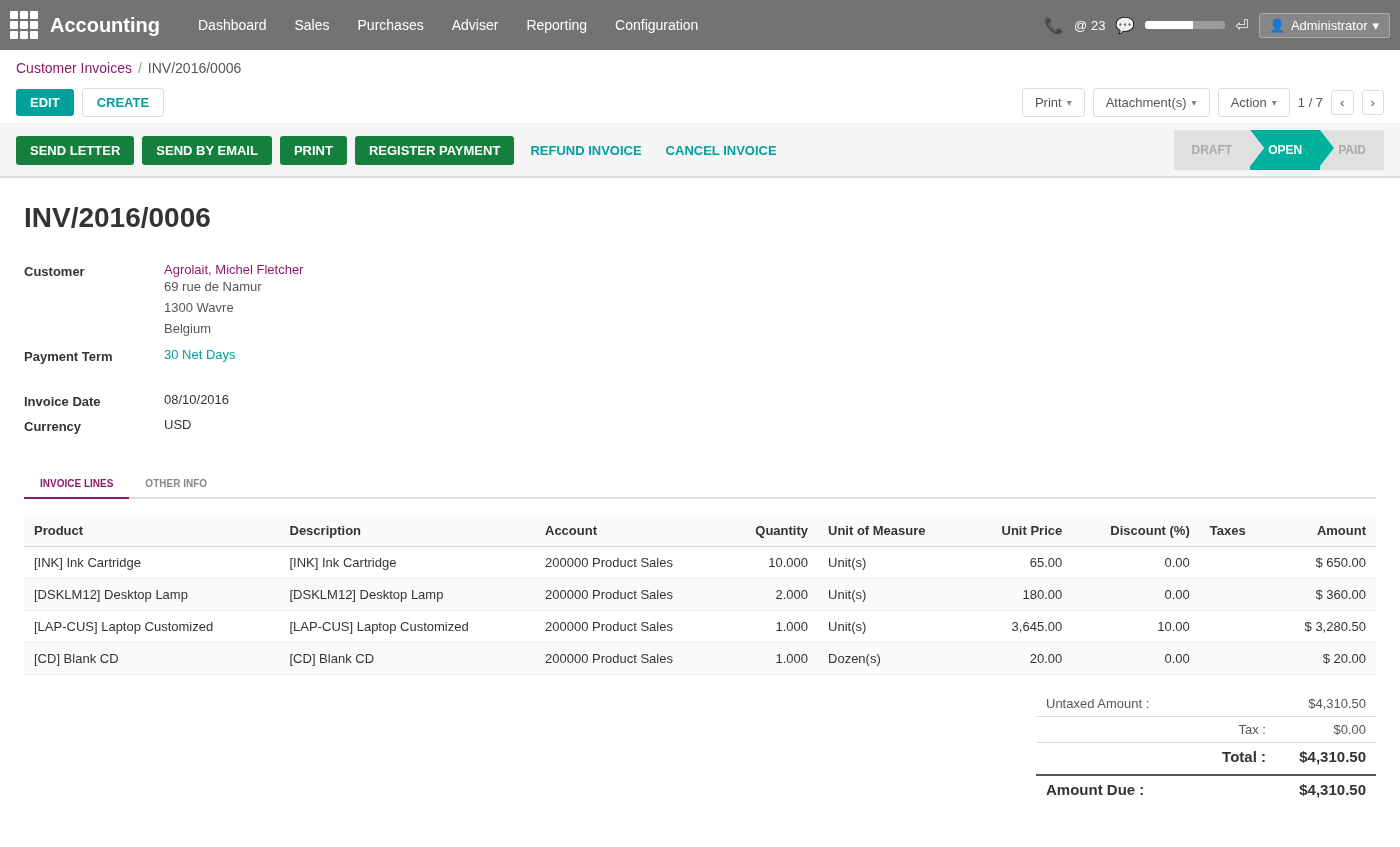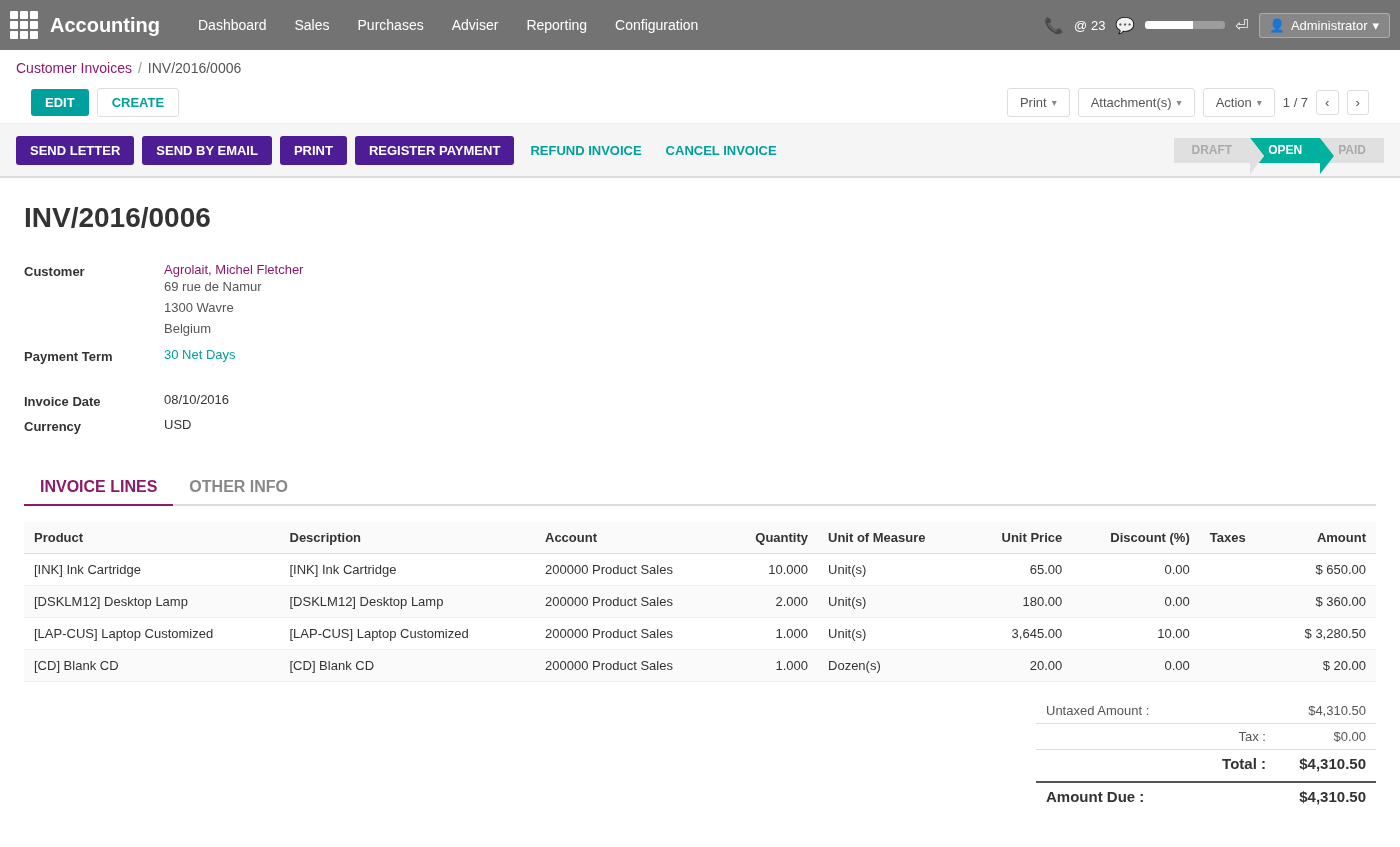--- a/index.html
+++ b/index.html
@@ -106,21 +106,21 @@
       color: #8b1a6b;
       cursor: pointer;
       text-decoration: none;
       font-weight: 500;
     }
     .breadcrumb-sep { color: #999; }
     .breadcrumb-current { color: #555; }
 
     
     .toolbar {
-      padding: 6px 31px;
+      padding: 6px 16px;
       display: flex;
       align-items: center;
       gap: 8px;
       border-bottom: 1px solid #eee;
     }
     .btn-edit {
       background: #00a09d;
       color: #fff;
       border: none;
       padding: 6px 14px;
@@ -175,21 +175,21 @@
     .action-bar {
       background: #f5f5f5;
       padding: 8px 16px;
       display: flex;
       align-items: center;
       gap: 8px;
       border-bottom: 2px solid #ddd;
       position: relative;
     }
     .btn-action-teal {
-      background: #4c1d95;
+      background: #15803d;
       color: #fff;
       border: none;
       padding: 7px 14px;
       font-size: 13px;
       font-weight: bold;
       border-radius: 3px;
       cursor: pointer;
       text-transform: uppercase;
       white-space: nowrap;
     }
@@ -206,21 +206,21 @@
 
     
     .status-pipeline {
       margin-left: auto;
       display: flex;
       align-items: center;
       height: 36px;
     }
     .status-step {
       padding: 0 18px;
-      height: 25px;
+      height: 40px;
       display: flex;
       align-items: center;
       font-size: 12px;
       font-weight: bold;
       text-transform: uppercase;
       position: relative;
       color: #aaa;
       background: #e0e0e0;
     }
     .status-step.active {
@@ -310,21 +310,21 @@
     }
 
     
     .tabs-bar {
       border-bottom: 2px solid #ddd;
       display: flex;
       margin-bottom: 16px;
     }
     .tab {
       padding: 8px 16px;
-      font-size: 16px;
+      font-size: 10px;
       font-weight: bold;
       cursor: pointer;
       color: #888;
       text-transform: uppercase;
       border-bottom: 2px solid transparent;
       margin-bottom: -2px;
     }
     .tab.active {
       color: #8b1a6b;
       border-bottom-color: #8b1a6b;

